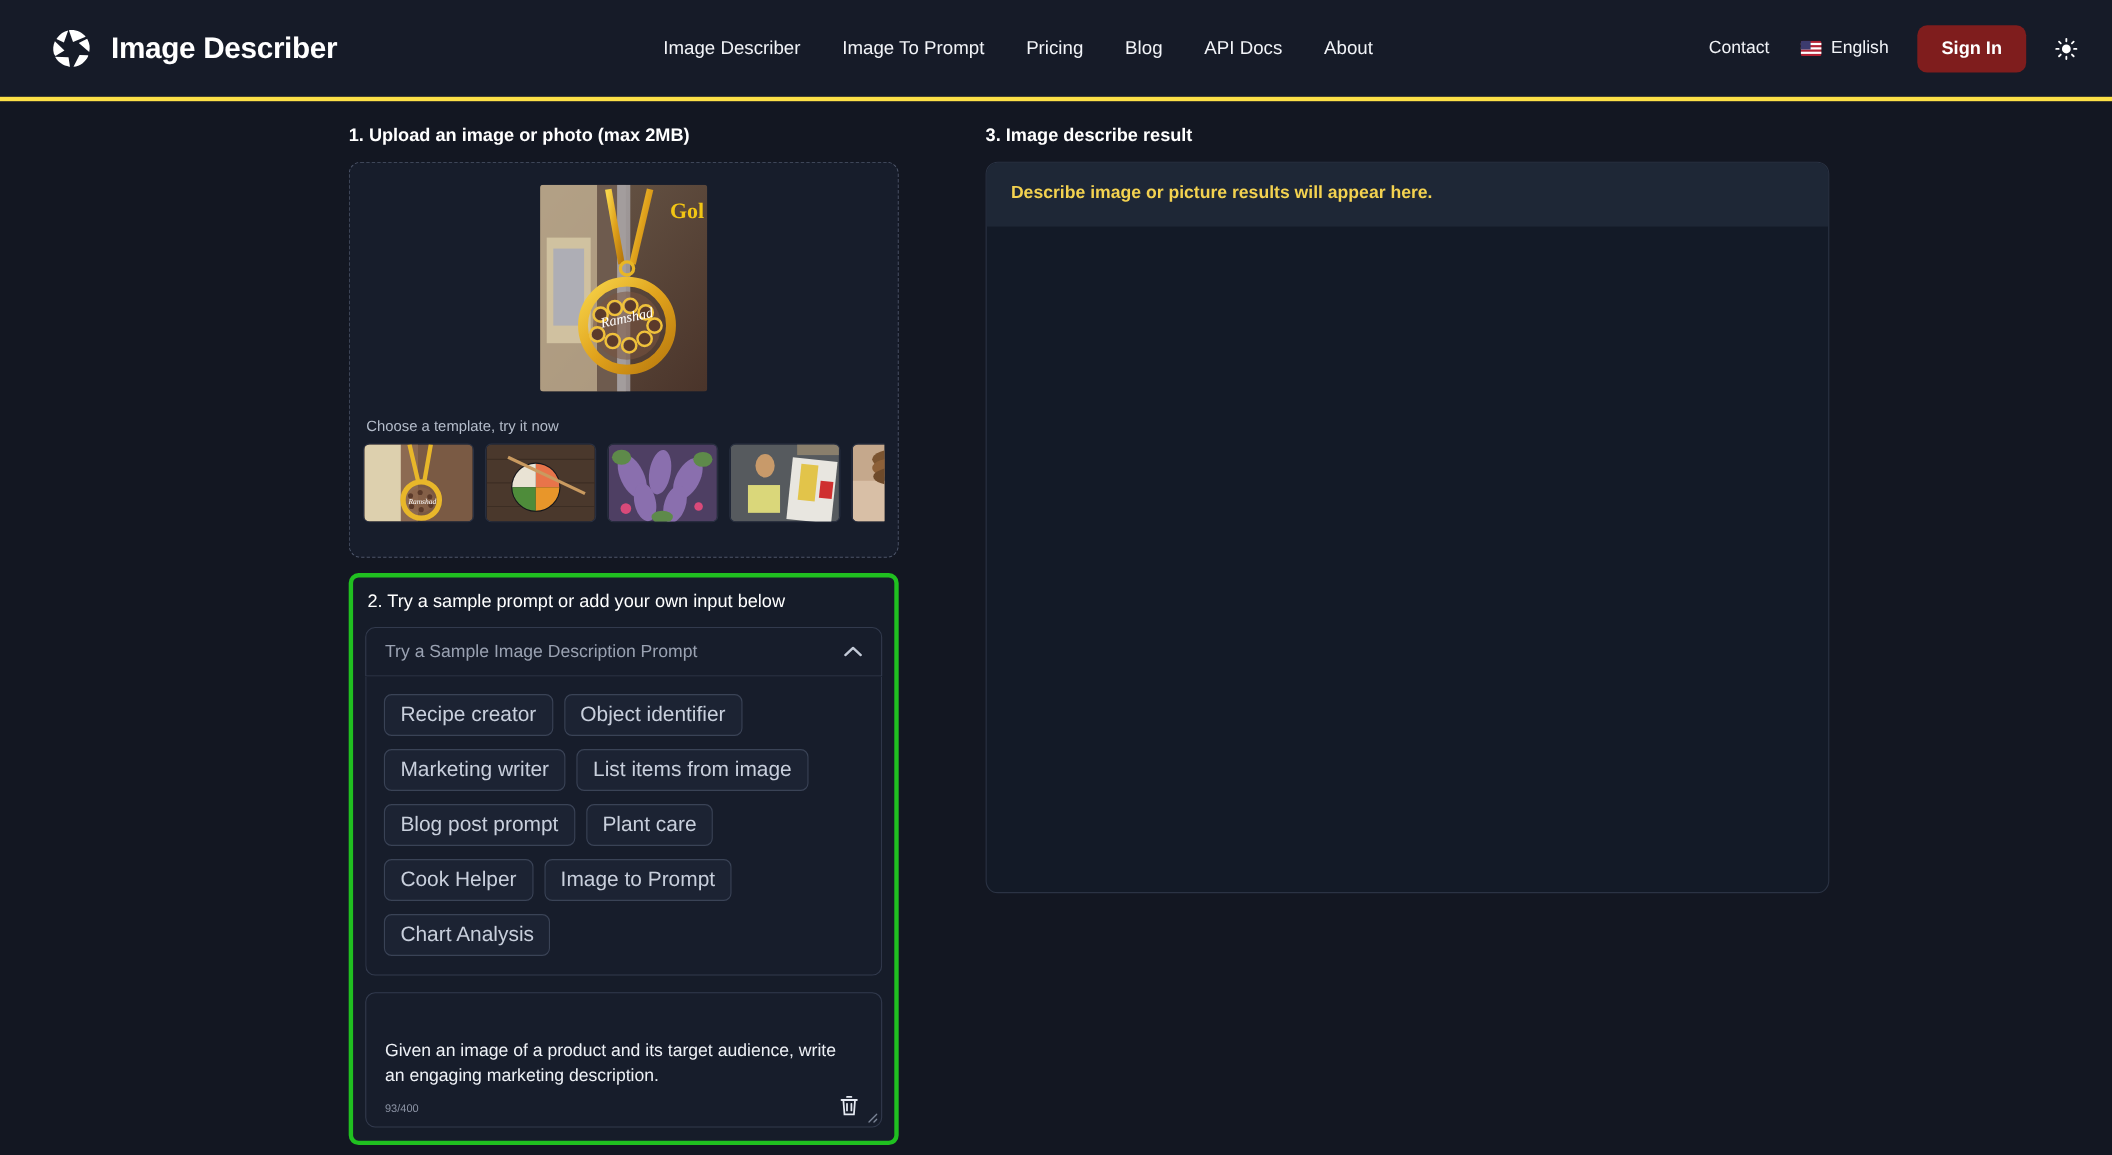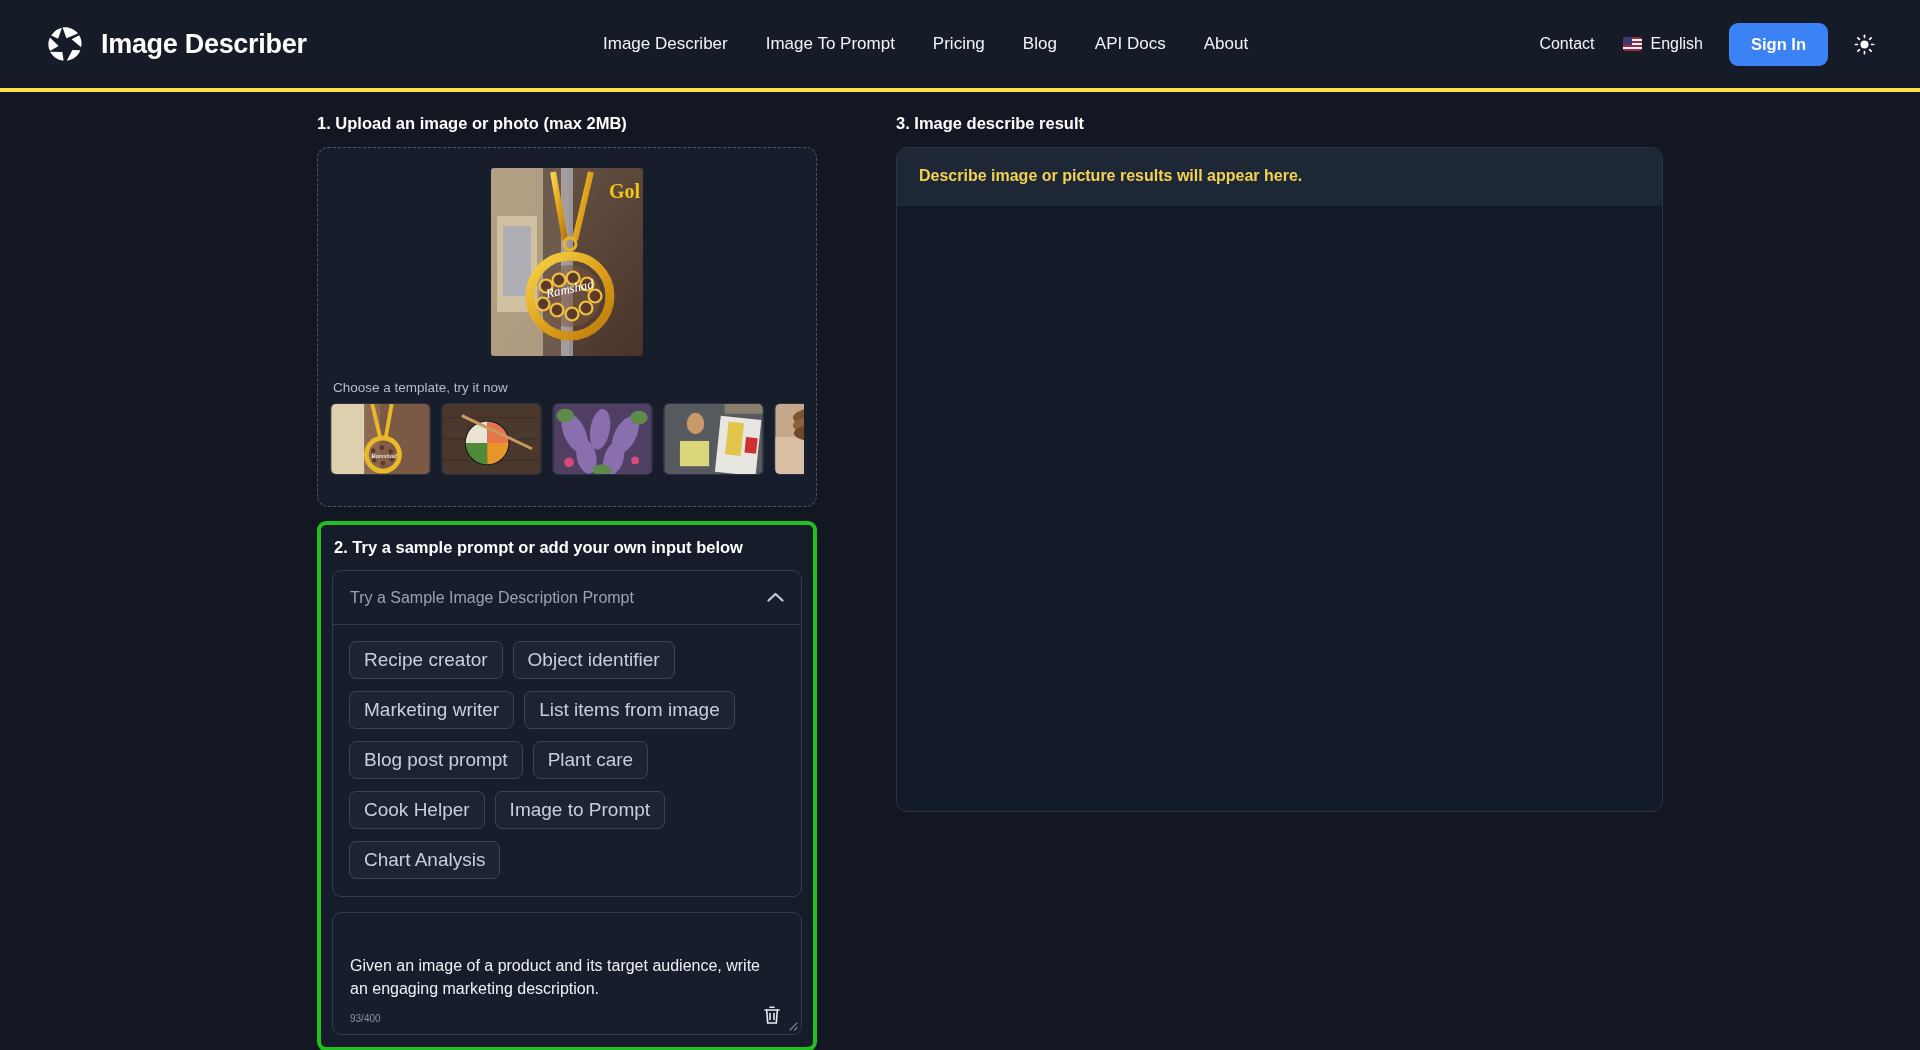--- a/index.html
+++ b/index.html
@@ -41,21 +41,21 @@
     color: #f2f4f8;
     font-size: 17px;
     padding: 8px 19px;
     cursor: pointer;
     white-space: nowrap;
     border-radius: 6px;
   }
 
   .header-right {
     position: absolute;
-    right: 36px;
+    right: 22px;
     display: flex;
     align-items: center;
     gap: 0px;
   }
   .contact-link {
     color: #f2f4f8;
     font-size: 16px;
     padding: 8px 14px;
     cursor: pointer;
     white-space: nowrap;
@@ -70,21 +70,21 @@
     font-size: 16px;
     white-space: nowrap;
   }
   .flag {
     width: 19px; height: 14px;
     border-radius: 2px;
     overflow: hidden;
     display: block;
   }
   .signin-btn {
-    background: #3b82f6;
+    background: #7f1d1d;
     color: #ffffff;
     font-size: 16.5px;
     font-weight: bold;
     border: none;
     border-radius: 9px;
     padding: 12px 22px;
     cursor: pointer;
     margin-left: 12px;
     white-space: nowrap;
     font-family: "Liberation Sans", sans-serif;
@@ -158,28 +158,28 @@
   .prompt-panel {
     margin-top: 14px;
     border: 4px solid #20c020;
     border-radius: 9px;
     padding: 10px 11px 12px 11px;
     background: #161c29;
   }
   .prompt-heading {
     color: #ffffff;
     font-size: 16.5px;
-    font-weight: bold;
+    font-weight: normal;
     margin: 3px 0 13px 2px;
   }
   .select-box {
     border: 1px solid #323a4d;
     border-radius: 9px 9px 0 0;
     background: #171d2b;
-    height: 55px;
+    height: 45px;
     display: flex;
     align-items: center;
     justify-content: space-between;
     padding: 0 17px;
     cursor: pointer;
   }
   .select-placeholder {
     color: #9aa2b2;
     font-size: 16px;
   }

